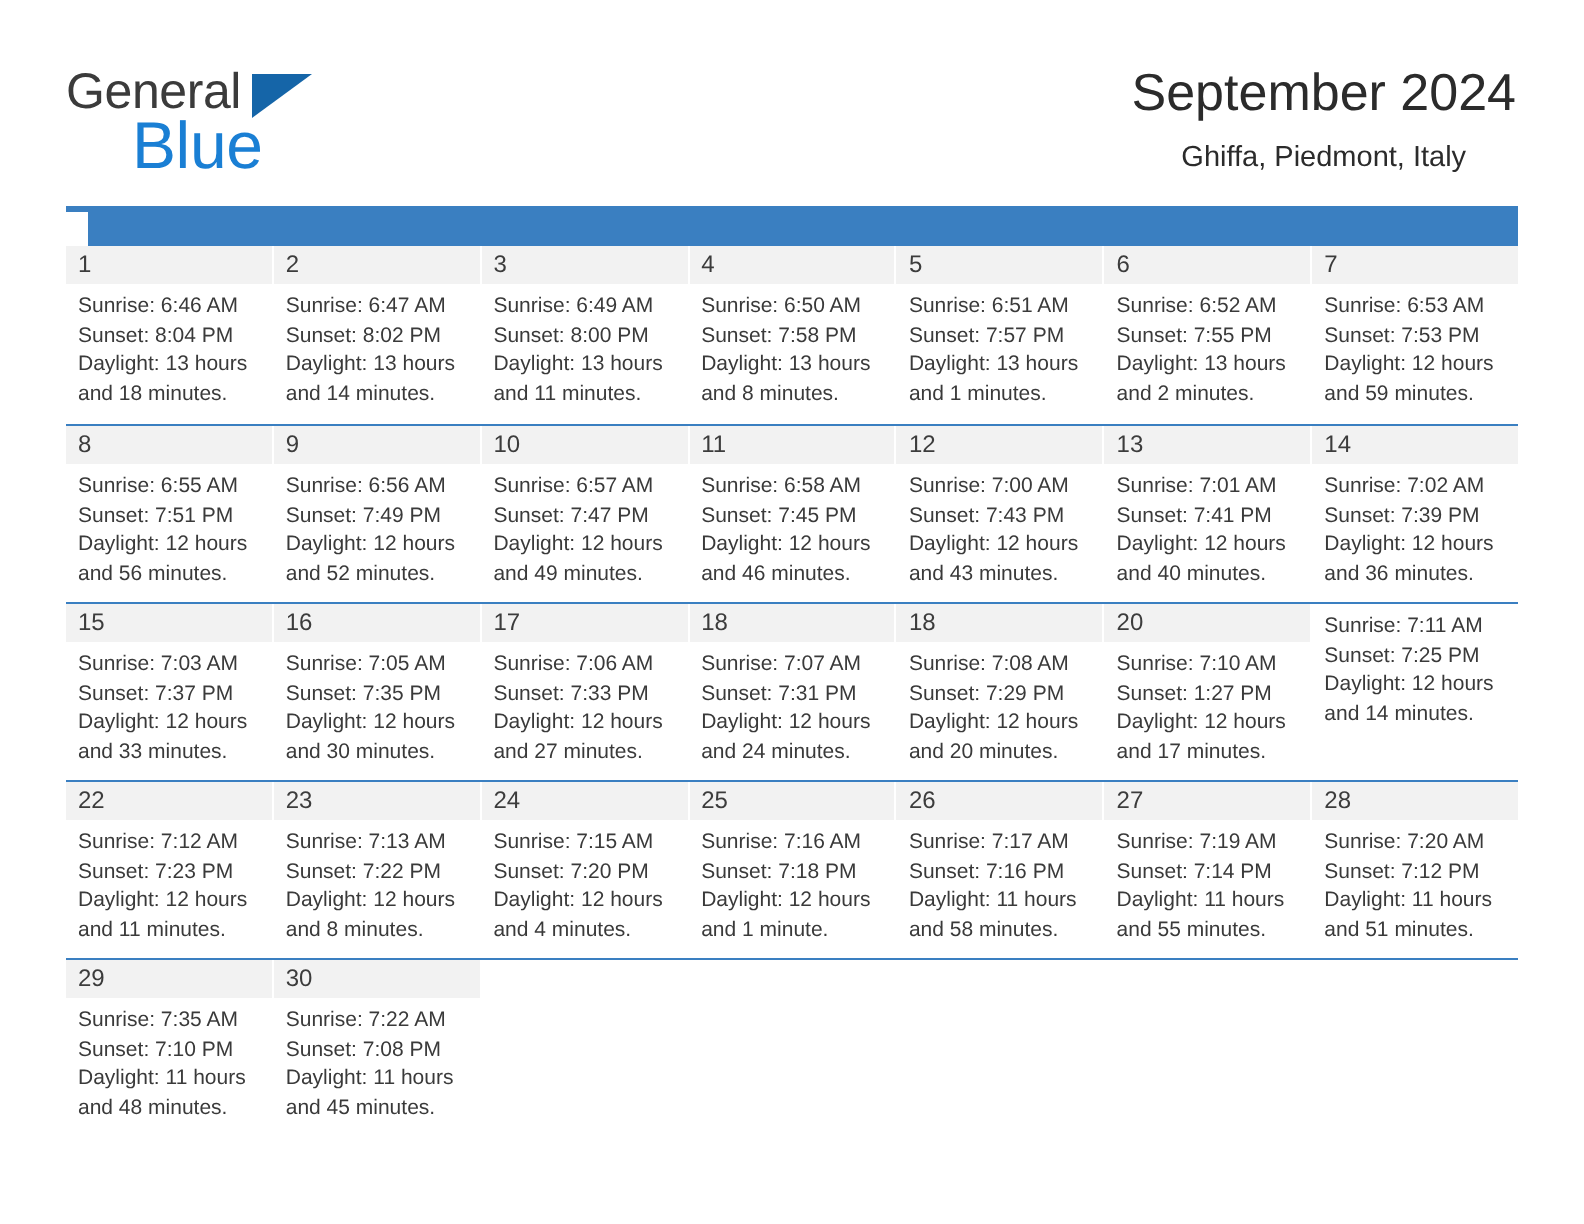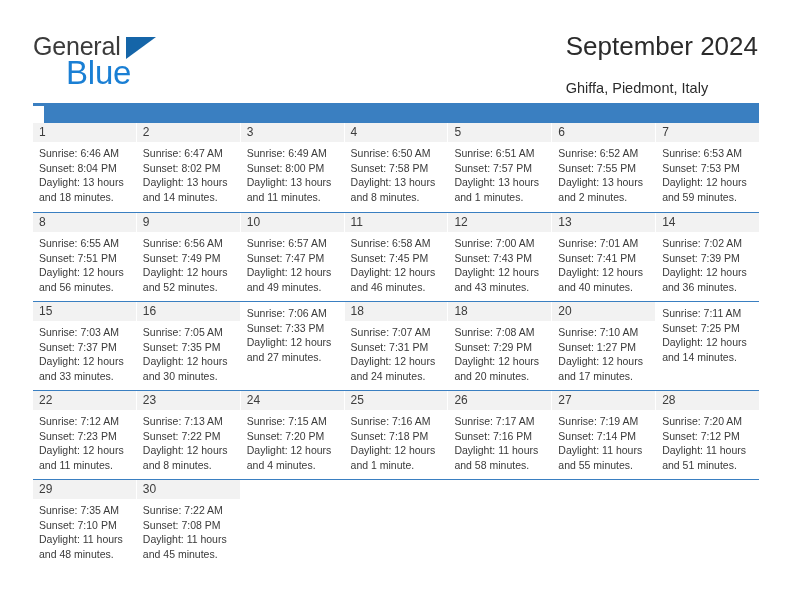--- a/index.html
+++ b/index.html
@@ -59,31 +59,31 @@
     line-height: 27px;
     letter-spacing: -0.2px;
     color: #1a7fd4;
     font-weight: 400;
     white-space: nowrap;
   }
   .title-block {
     position: absolute;
     right: 34px;
     top: 30px;
-    text-align: left;
+    text-align: center;
   }
   .cal-title {
     font-size: 26px;
     line-height: 32px;
     color: #2b2b2b;
     font-weight: 400;
     white-space: nowrap;
   }
   .cal-subtitle {
-    margin-top: 17px;
+    margin-top: 8px;
     font-size: 14.5px;
     line-height: 18px;
     color: #2b2b2b;
     font-weight: 400;
     white-space: nowrap;
   }
 
   
   .calendar {
     position: absolute;
@@ -360,20 +360,23 @@
             <div class="daynum">16</div>
           </div>
         <div class="day-body">
           <div class="day-line">Sunrise: 7:05 AM</div>
           <div class="day-line">Sunset: 7:35 PM</div>
           <div class="day-line">Daylight: 12 hours</div>
           <div class="day-line">and 30 minutes.</div>
         </div>
       </div>
       <div class="day-cell filled">
+        <div class="daynum-band">
+            <div class="daynum">17</div>
+          </div>
         <div class="day-body">
           <div class="day-line">Sunrise: 7:06 AM</div>
           <div class="day-line">Sunset: 7:33 PM</div>
           <div class="day-line">Daylight: 12 hours</div>
           <div class="day-line">and 27 minutes.</div>
         </div>
       </div>
       <div class="day-cell filled">
         <div class="daynum-band">
             <div class="daynum">18</div>

